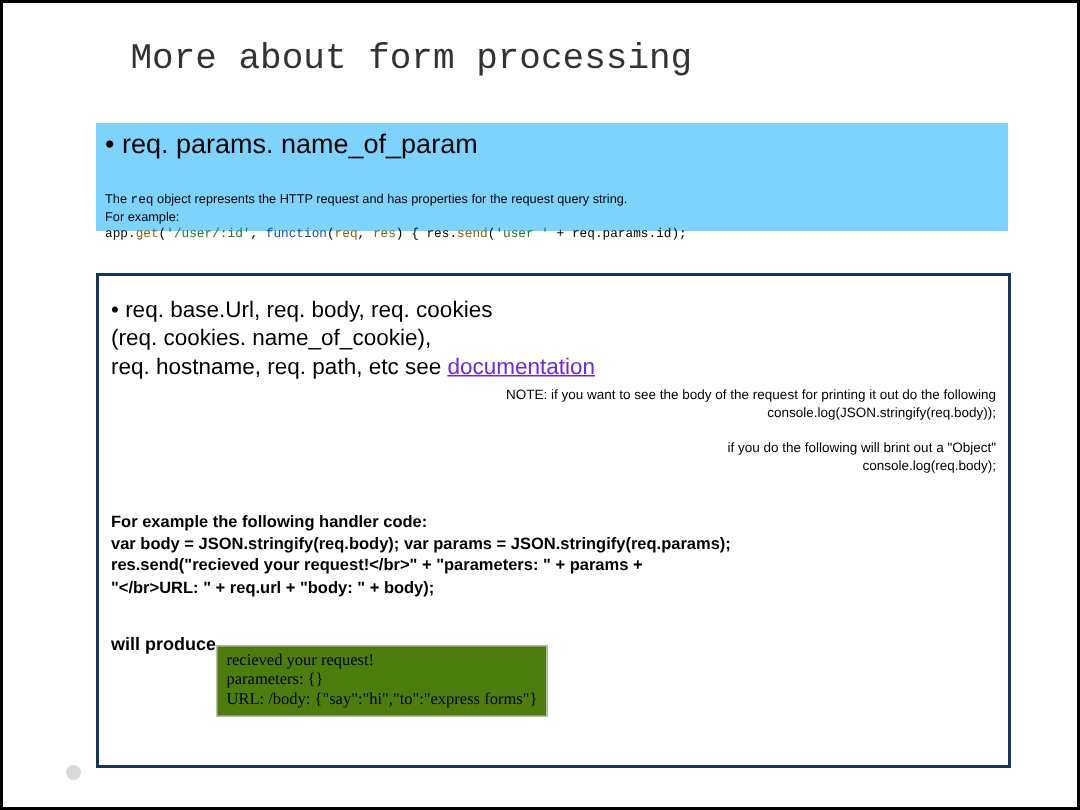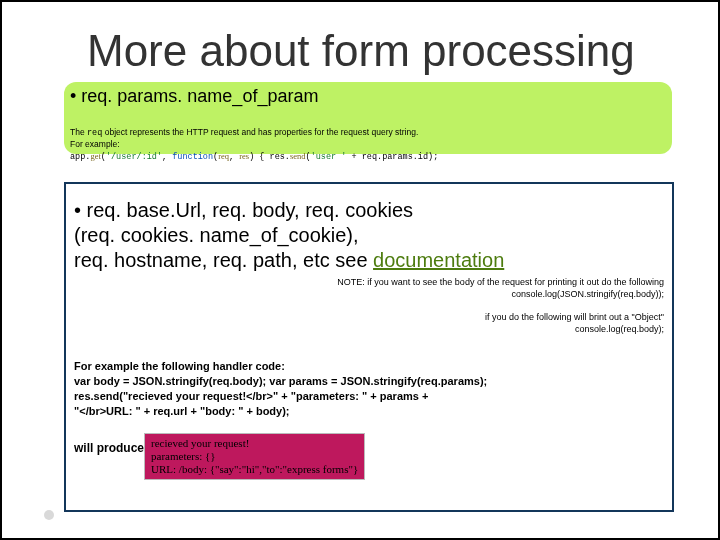--- a/index.html
+++ b/index.html
@@ -15,53 +15,53 @@
     position: relative;
     width: 720px;
     height: 540px;
     box-sizing: border-box;
     border: 2px solid #000;
   }
   .title {
     position: absolute;
     left: 85px;
     top: 24px;
-    font-size: 44px;
+    font-size: 24px;
     color: #333;
+    font-family: Liberation Mono, monospace;
   }
   .box-green {
     position: absolute;
     left: 62px;
     top: 80px;
     width: 608px;
     height: 72px;
-    background: #bef264;
+    background: #7dd3fc;
     box-sizing: border-box;
     padding: 4px 6px 4px 6px;
-    border-radius: 12px;
   }
   .bullet1 {
     font-size: 18px;
     color: #000;
   }
   .green-desc {
     font-size: 8.5px;
     line-height: 1.25;
     color: #000;
     margin-top: 20px;
   }
   .codeline {
     font-family: "Courier New", monospace;
     font-size: 8.5px;
     white-space: pre;
     margin-top: 2px;
   }
   .tok-str { color: #177a2d; }
   .tok-kw  { color: #0a4fb3; }
-  .tok-fn  { color: #7a661e; font-family: Liberation Serif, serif; }
+  .tok-fn  { color: #7a661e; }
   .tok-id  { color: #000; }
 
   .box-blue {
     position: absolute;
     left: 62px;
     top: 180px;
     width: 610px;
     height: 330px;
     background: #13365a;
     box-sizing: border-box;
@@ -70,26 +70,26 @@
     position: absolute;
     left: 2px;
     top: 2px;
     width: 606px;
     height: 326px;
     background: #fff;
     box-sizing: border-box;
     padding: 14px 8px 4px 8px;
   }
   .bullet2 {
-    font-size: 20px;
+    font-size: 15px;
     line-height: 1.25;
     color: #000;
   }
   .doclink {
-    color: #4d7c0f;
+    color: #6d28d9;
     text-decoration: underline;
     cursor: pointer;
   }
   .note {
     font-size: 9px;
     line-height: 1.3;
     margin-top: 4px;
     text-align: right;
   }
   .handler {
@@ -102,26 +102,27 @@
     align-items: flex-start;
     margin-top: 14px;
   }
   .produce-label {
     font-size: 12px;
     font-weight: bold;
     padding-top: 8px;
   }
   .outbox {
     border: 1px solid #bbb;
-    background: #be185d;
+    background: #4d7c0f;
     padding: 3px 6px;
     font-family: "Times New Roman", serif;
     font-size: 11px;
     line-height: 1.2;
     white-space: pre;
+    margin-top: 16px;
   }
   .dot {
     position: absolute;
     left: 42px;
     bottom: 18px;
     width: 10px;
     height: 10px;
     border-radius: 50%;
     background: #d9d9d9;
   }

